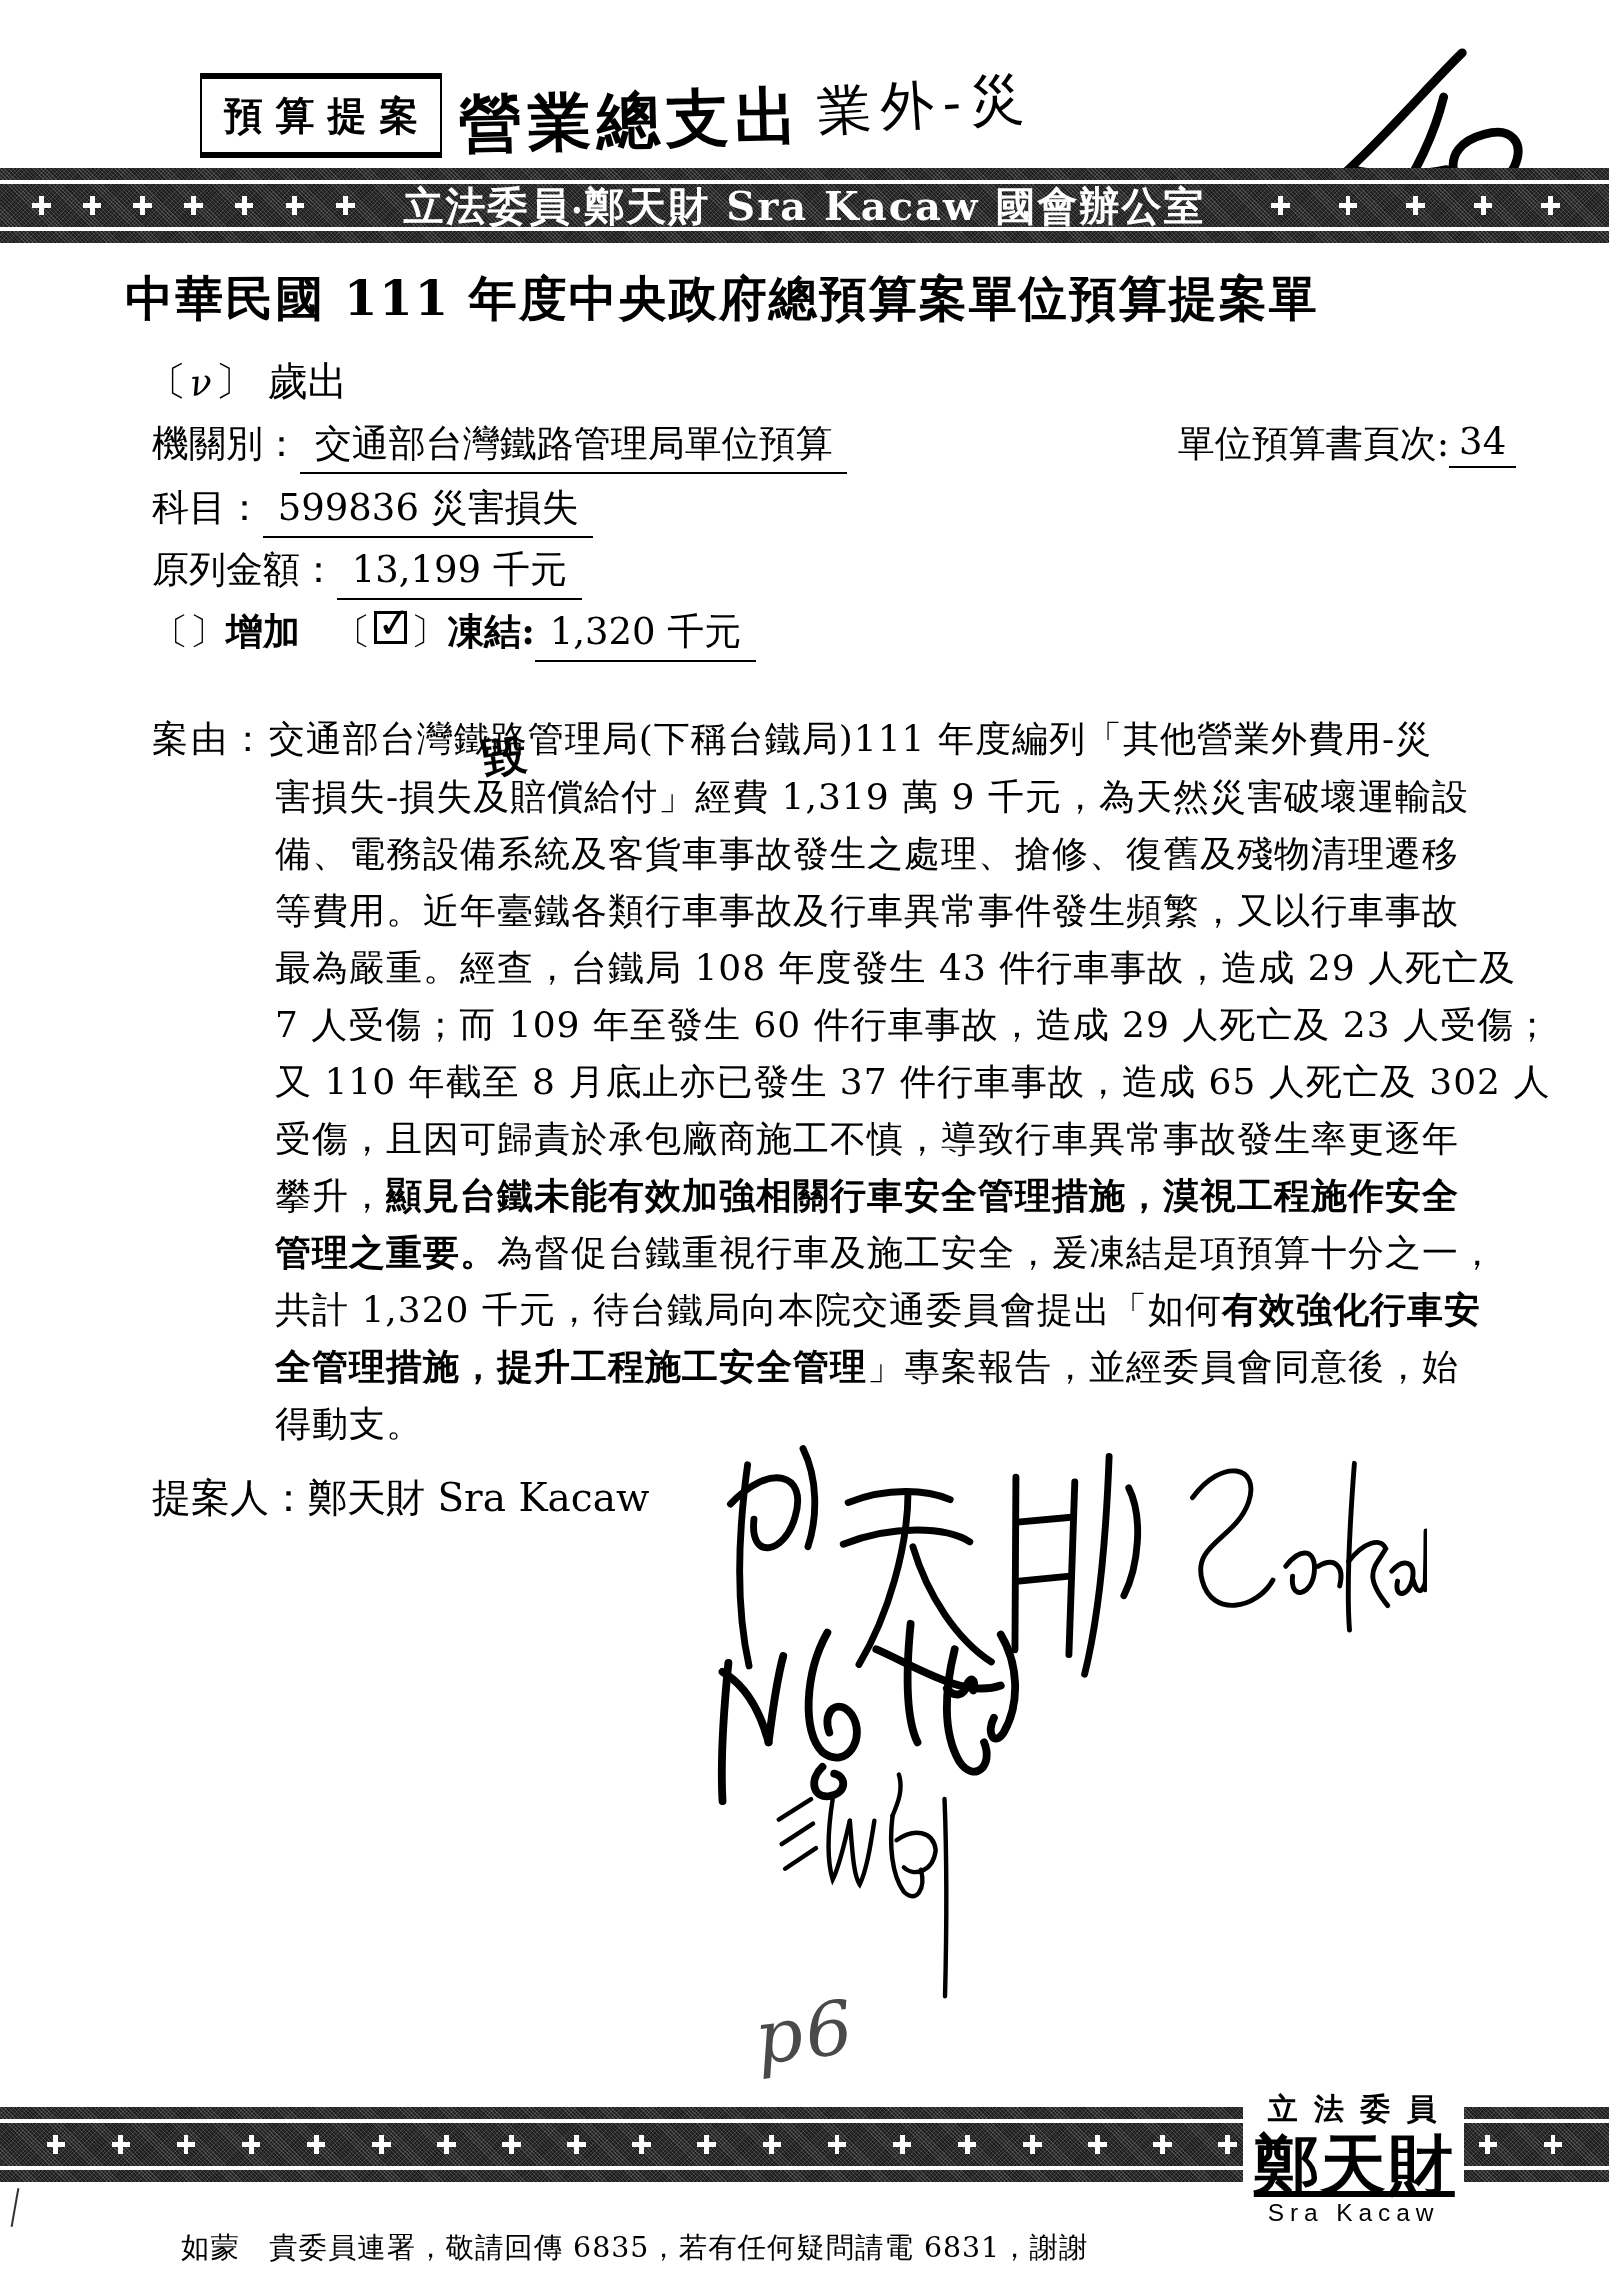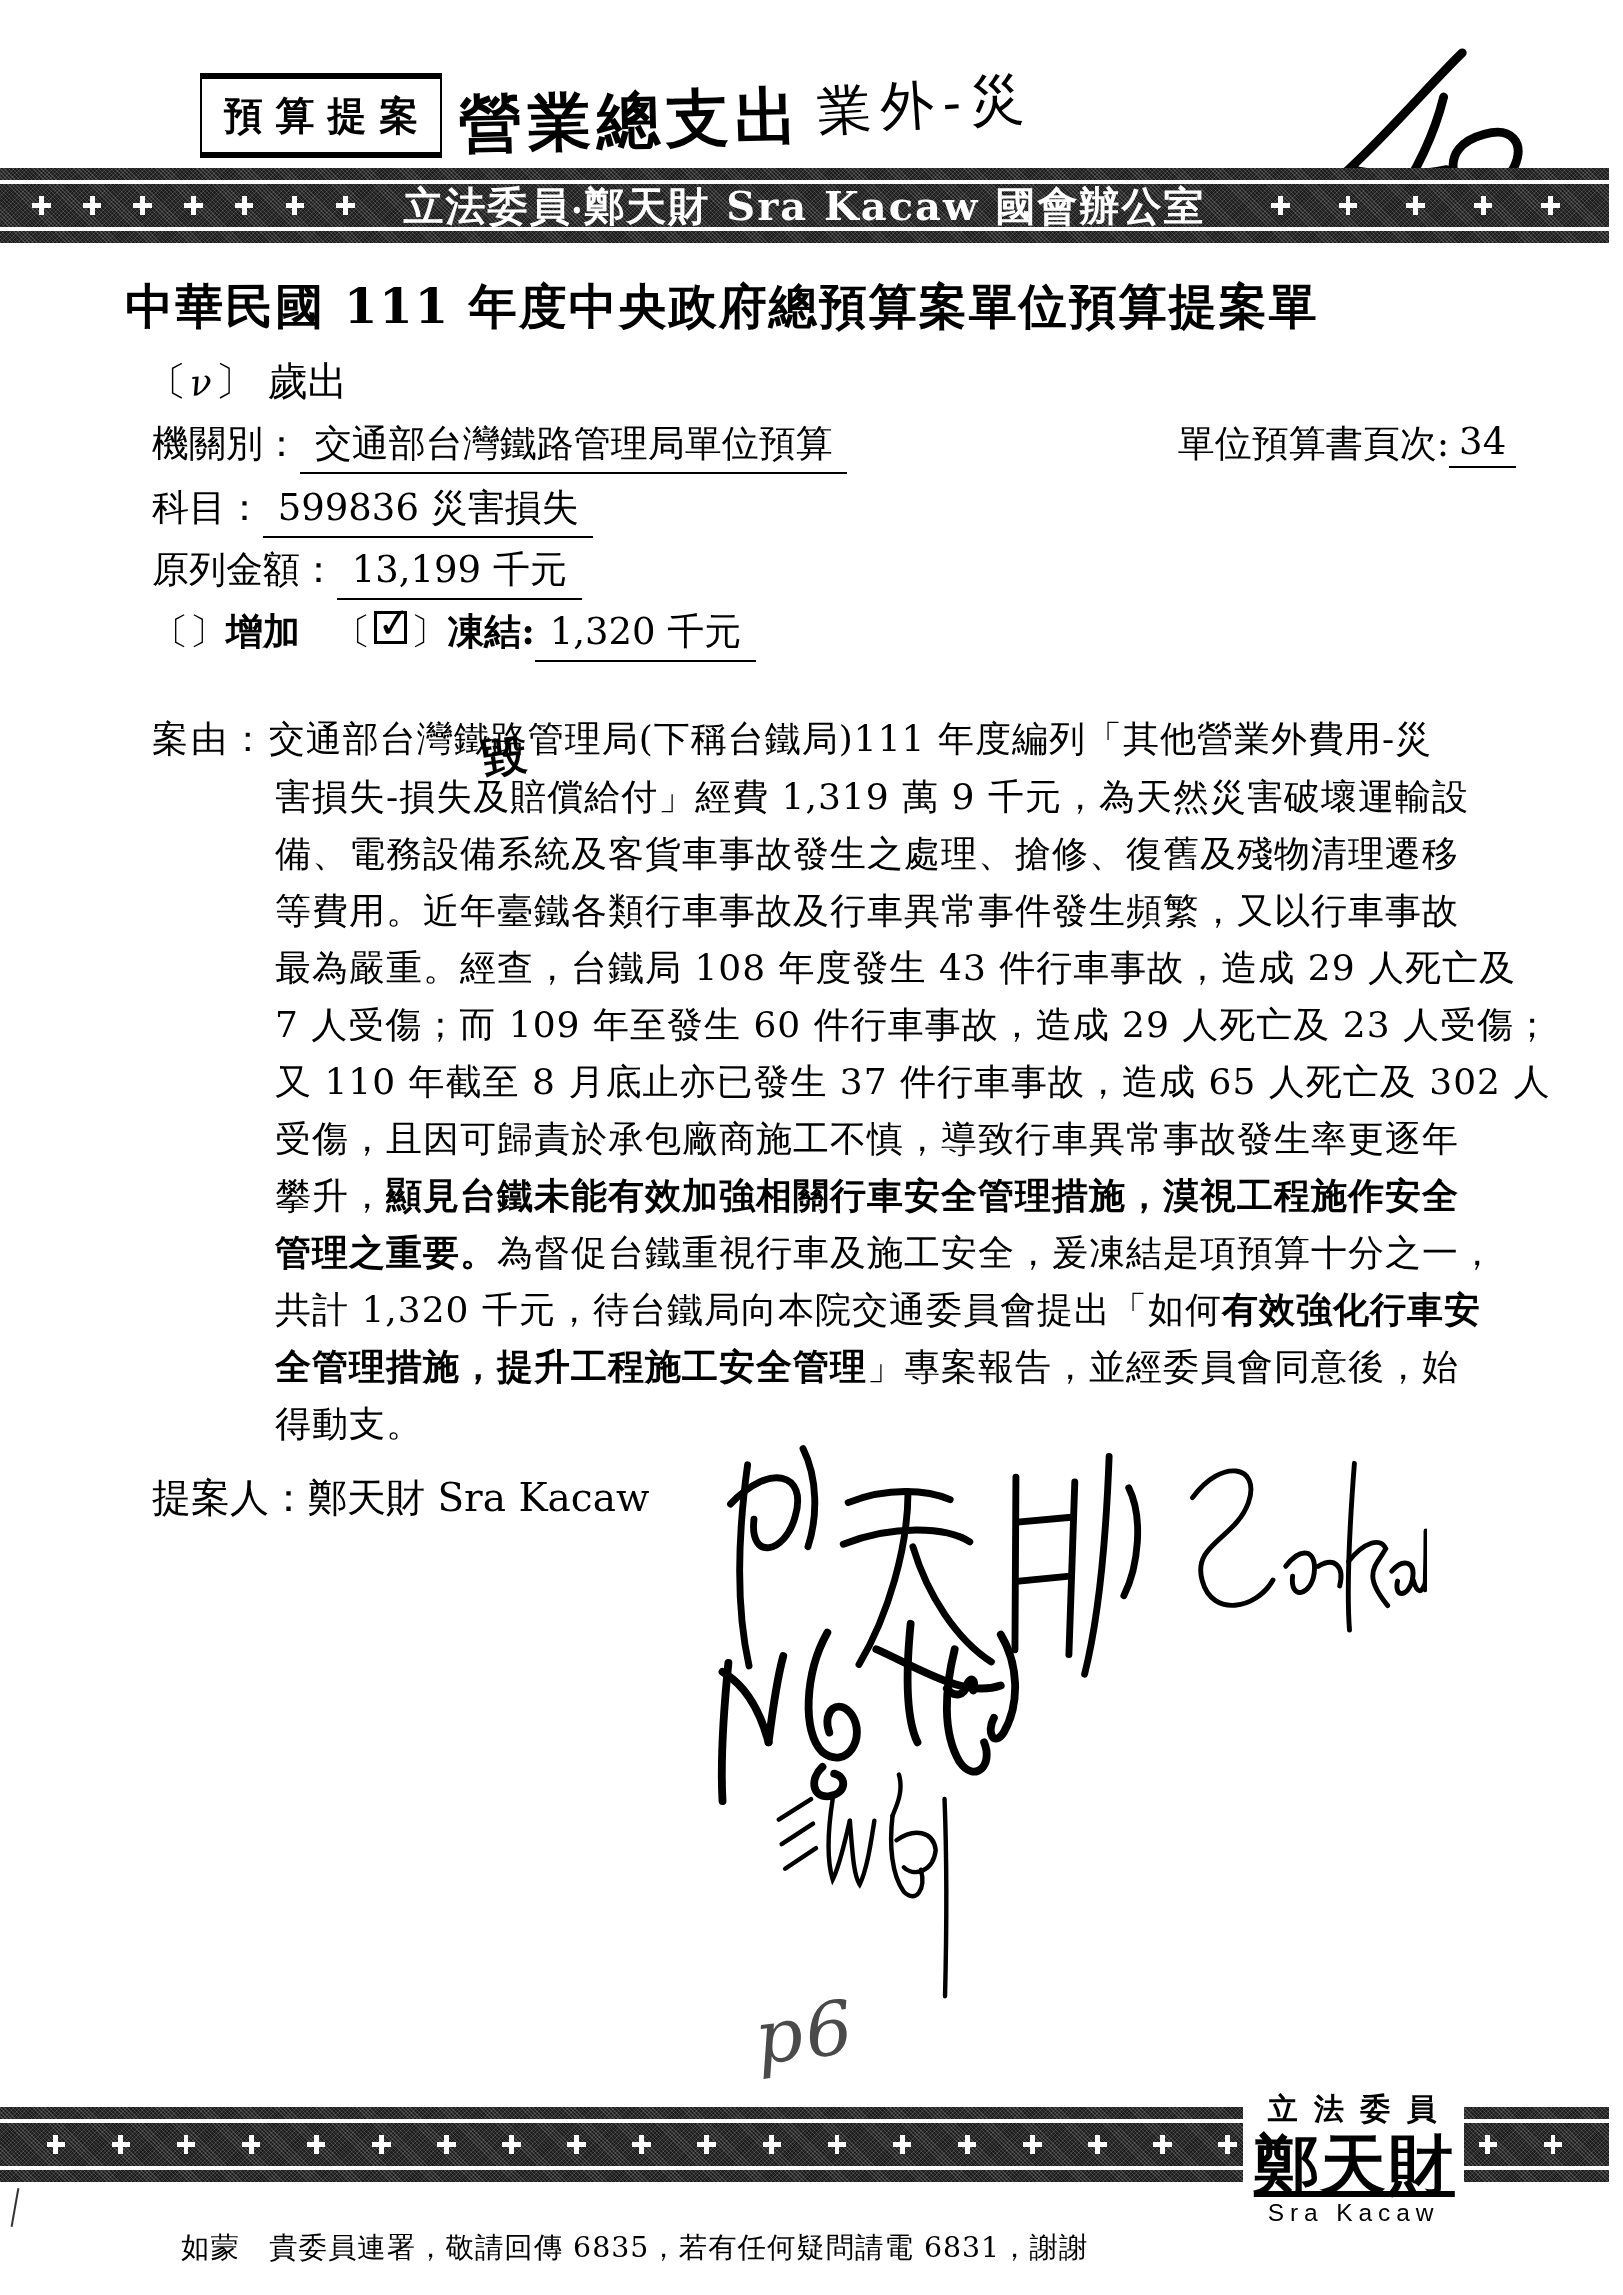--- a/index.html
+++ b/index.html
@@ -41,21 +41,21 @@
   .plus::after{content:"";position:absolute;top:0;bottom:0;left:6.9px;width:4.9px;background:#fff;}
   .band-text{
     color:#fff;font-size:40px;font-weight:700;letter-spacing:2px;white-space:nowrap;
     padding:0 16.7px;flex:none;
   }
   #band-top{top:168px;}
   #band-bottom{top:2107px;}
   
   .doc-title{
     position:absolute;left:0;top:267px;width:1444px;text-align:center;
-    font-size:48px;font-weight:700;letter-spacing:2px;white-space:nowrap;margin-top:8px;
+    font-size:48px;font-weight:700;letter-spacing:2px;white-space:nowrap;
   }
   .section-line{position:absolute;left:147px;top:354px;font-size:40px;white-space:nowrap;}
   .hw-check{display:inline-block;font-style:italic;font-size:36px;transform:rotate(-6deg);margin:0 2.9px;}
   .field-row{
     position:absolute;left:152px;width:1364px;display:flex;align-items:baseline;
     font-size:37px;white-space:nowrap;
   }
   #row-agency{top:419px;}
   #row-subject{top:483px;}
   #row-amount{top:545px;}

